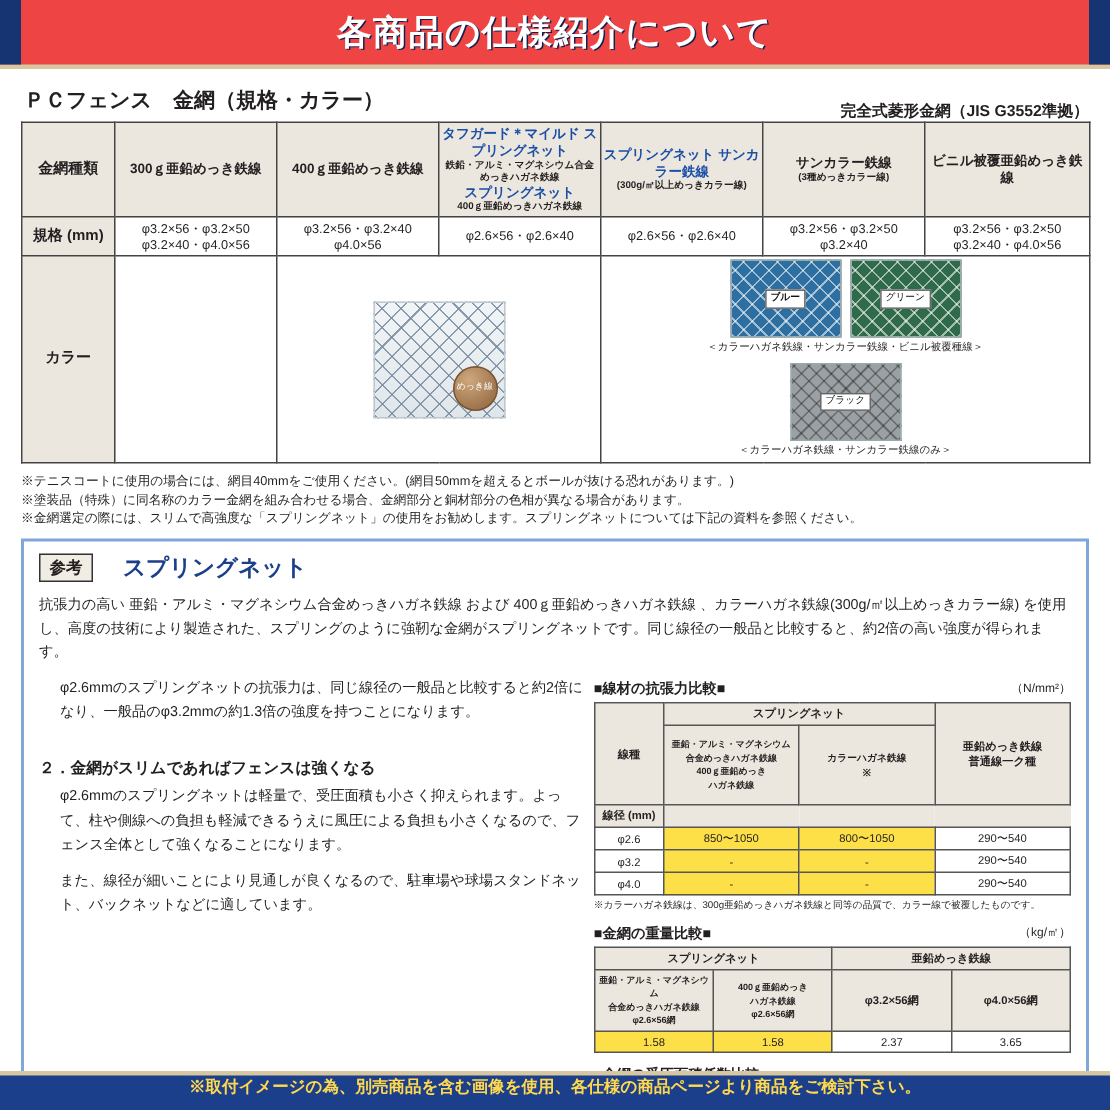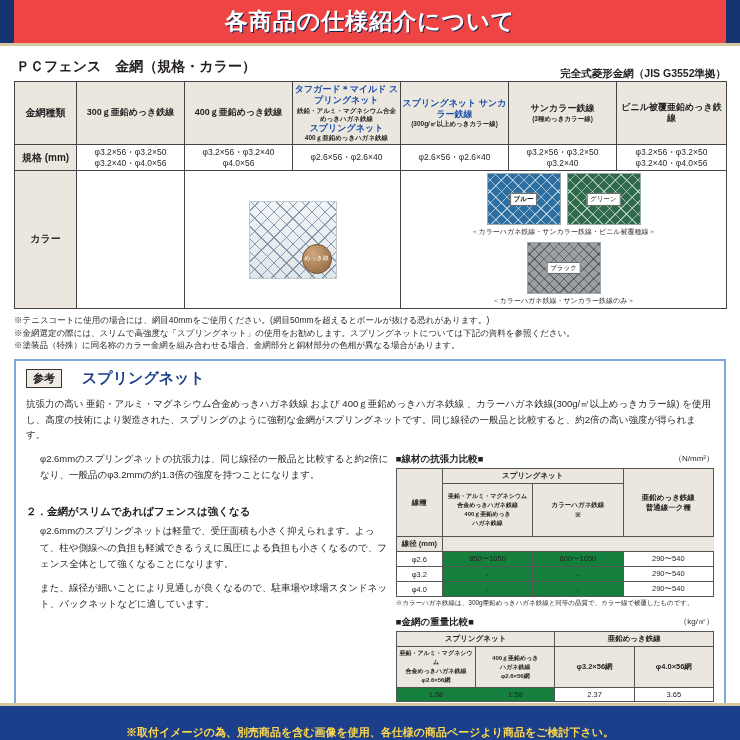--- a/index.html
+++ b/index.html
@@ -118,27 +118,27 @@
   .sn-cols { display:flex; margin-top:8px; }
   .sn-left { width: 372px; padding-right:6px; }
   .sn-right { width: 320px; }
   .sn-h { font-size:10.5px; font-weight:bold; margin:6px 0 4px 0; }
   .sn-p { font-size:9.5px; line-height:1.7; padding-left:14px; }
   .tbl-cap { font-size:9.5px; font-weight:bold; margin: 2px 0 2px 0; }
   .tbl-unit { float:right; font-size:8px; font-weight:normal; }
   table.mini { border-collapse:collapse; width:100%; font-size:7.5px; table-layout:fixed; }
   table.mini td, table.mini th { border:1px solid #555; text-align:center; padding:2px 1px; vertical-align:middle; }
   table.mini .h { background:#ece7de; font-weight:bold; }
-  table.mini .pink { background:#15803d; }
+  table.mini .pink { background:#fde047; }
   .mini-note { font-size:6.5px; margin-top:2px; }
   
   .footer {
-    position:absolute; left:0; right:0; bottom:0; height:37px;
+    position:absolute; left:0; right:0; bottom:0; height:26px;
     background:#1b3f8b; color:#ffd84d; font-size:11px; font-weight:bold;
-    display:flex; align-items:flex-end; justify-content:center;
+    display:flex; align-items:flex-start; justify-content:center;
     border-top:3px solid #d7c7a0;
   }
 </style>
 </head>
 <body>
 
 <div class="header">
   <div class="header-title">各商品の仕様紹介について</div>
 </div>
 
@@ -225,22 +225,22 @@
           </div>
         </div>
         <div class="panel-cap">＜カラーハガネ鉄線・サンカラー鉄線のみ＞</div>
       </td>
     </tr>
   </tbody>
     </table>
 
   <div class="notes">
     <div>※テニスコートに使用の場合には、網目40mmをご使用ください。(網目50mmを超えるとボールが抜ける恐れがあります。)</div>
+    <div>※塗装品（特殊）に同名称のカラー金網を組み合わせる場合、金網部分と銅材部分の色相が異なる場合があります。</div>
     <div><span>※金網選定の際には、スリムで高強度な「スプリングネット」の使用をお勧めします。スプリングネットについては下記の資料を参照ください。</span></div>
-    <div>※塗装品（特殊）に同名称のカラー金網を組み合わせる場合、金網部分と銅材部分の色相が異なる場合があります。</div>
   </div>
 
   <div class="sn-box">
     <div class="sn-head">
       <span class="sn-ref">参考</span>
       <span class="sn-title">スプリングネット</span>
     </div>
     <div class="sn-lead">抗張力の高い 亜鉛・アルミ・マグネシウム合金めっきハガネ鉄線 および 400ｇ亜鉛めっきハガネ鉄線 、カラーハガネ鉄線(300g/㎡以上めっきカラー線) を使用し、高度の技術により製造された、スプリングのように強靭な金網がスプリングネットです。同じ線径の一般品と比較すると、約2倍の高い強度が得られます。</div>
 
     <div class="sn-cols">

